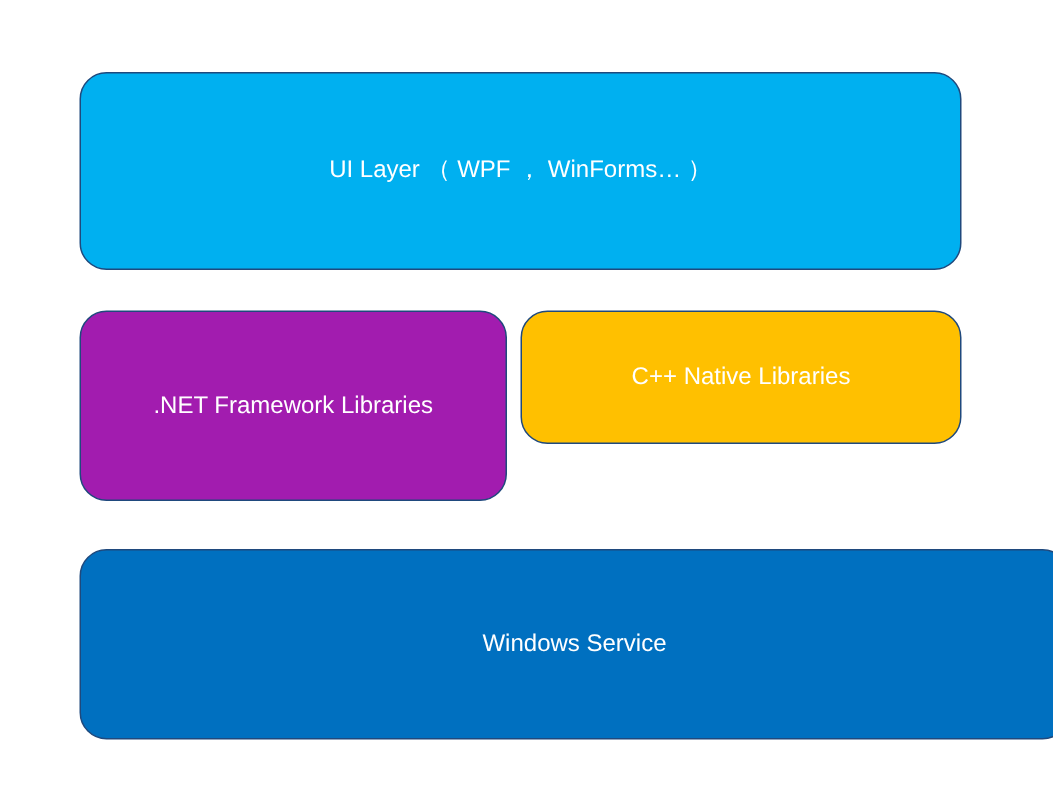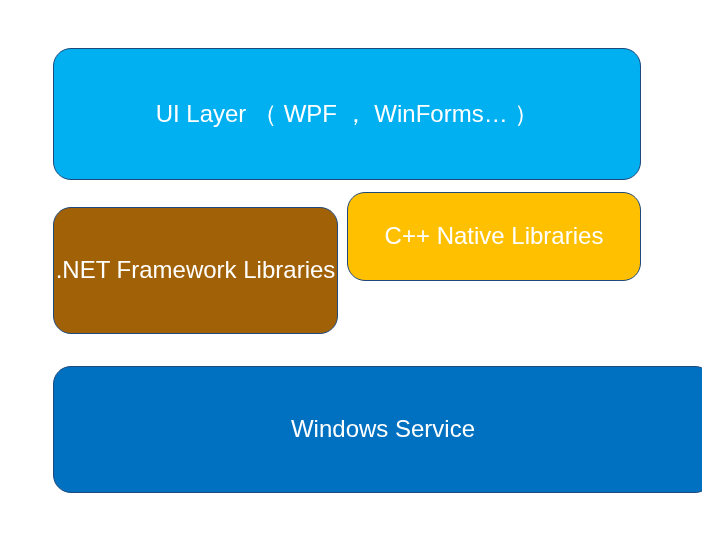--- a/index.html
+++ b/index.html
@@ -20,60 +20,60 @@
     position: absolute;
     border: 1.5px solid #1F497D; 
     border-radius: 18px;
     display: flex;
     align-items: center;
     justify-content: center;
     box-sizing: border-box;
   }
   .box-label {
     color: #ffffff;
-    font-size: 24px;
+    font-size: 16px;
     line-height: 1.2;
     text-align: center;
     white-space: nowrap;
   }
   .box-ui-layer {
     left: 53px;
     top: 48px;
     width: 588px;
     height: 132px;
   }
   .box-dotnet {
     left: 53px;
     top: 207px;
     width: 285px;
     height: 127px;
   }
   .box-cpp {
     left: 347px;
-    top: 192px;
+    top: 207px;
     width: 294px;
     height: 89px;
   }
   .box-windows-service {
     left: 53px;
     top: 366px;
     width: 660px;
     height: 127px;
   }
 </style>
 </head>
 <body>
 
 <div class="canvas">
 
   <div class="box box-ui-layer" data-bind-style="backgroundColor:diagram.boxes.0.fill;borderColor:diagram.boxes.0.border" style="background-color: rgb(0, 176, 240); border-color: rgb(31, 73, 125);">
     <span class="box-label" data-bind="diagram.boxes.0.label">UI Layer （ WPF ， WinForms… ）</span>
   </div>
 
-  <div class="box box-dotnet" data-bind-style="backgroundColor:diagram.boxes.1.fill;borderColor:diagram.boxes.1.border" style="background-color: #a16207; border-color: rgb(31, 73, 125);">
+  <div class="box box-dotnet" data-bind-style="backgroundColor:diagram.boxes.1.fill;borderColor:diagram.boxes.1.border" style="background-color: #a21caf; border-color: rgb(31, 73, 125);">
     <span class="box-label" data-bind="diagram.boxes.1.label">.NET Framework Libraries</span>
   </div>
 
   <div class="box box-cpp" data-bind-style="backgroundColor:diagram.boxes.2.fill;borderColor:diagram.boxes.2.border" style="background-color: rgb(255, 192, 0); border-color: rgb(31, 73, 125);">
     <span class="box-label" data-bind="diagram.boxes.2.label">C++ Native Libraries</span>
   </div>
 
   <div class="box box-windows-service" data-bind-style="backgroundColor:diagram.boxes.3.fill;borderColor:diagram.boxes.3.border" style="background-color: rgb(0, 112, 192); border-color: rgb(31, 73, 125);">
     <span class="box-label" data-bind="diagram.boxes.3.label">Windows Service</span>
   </div>

